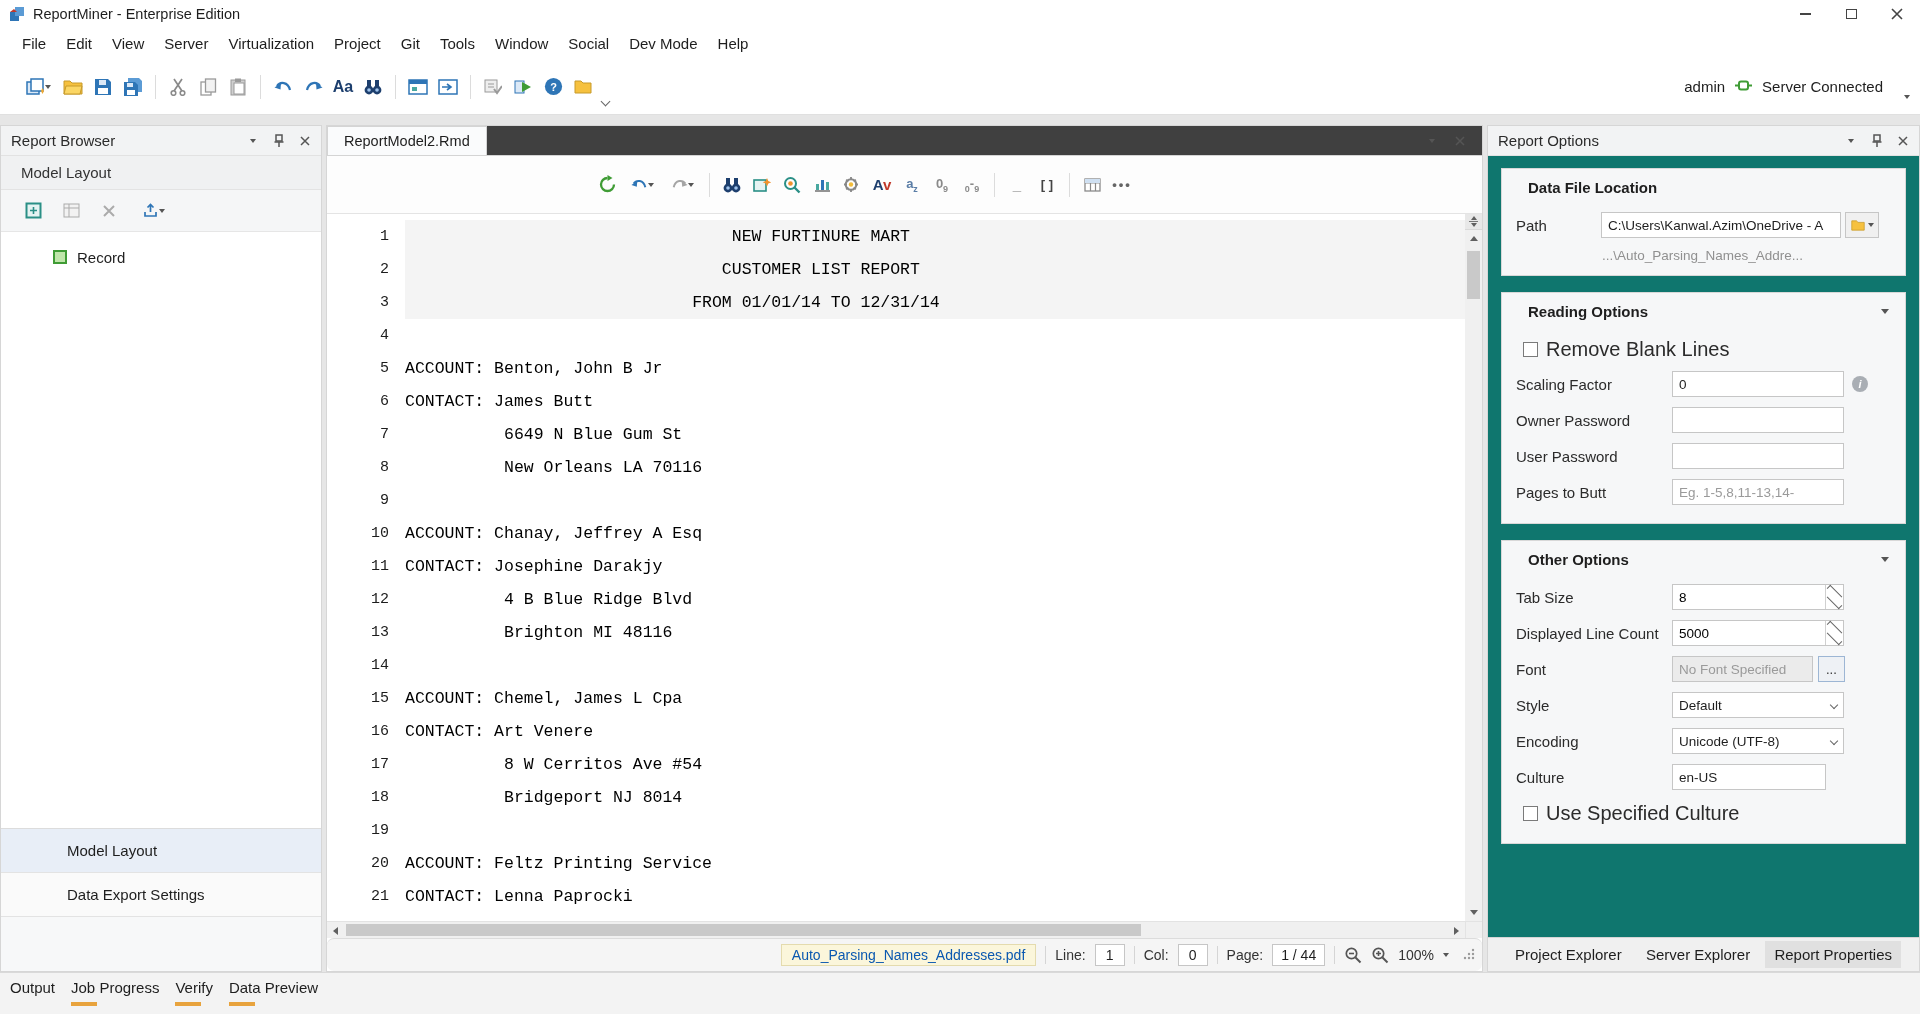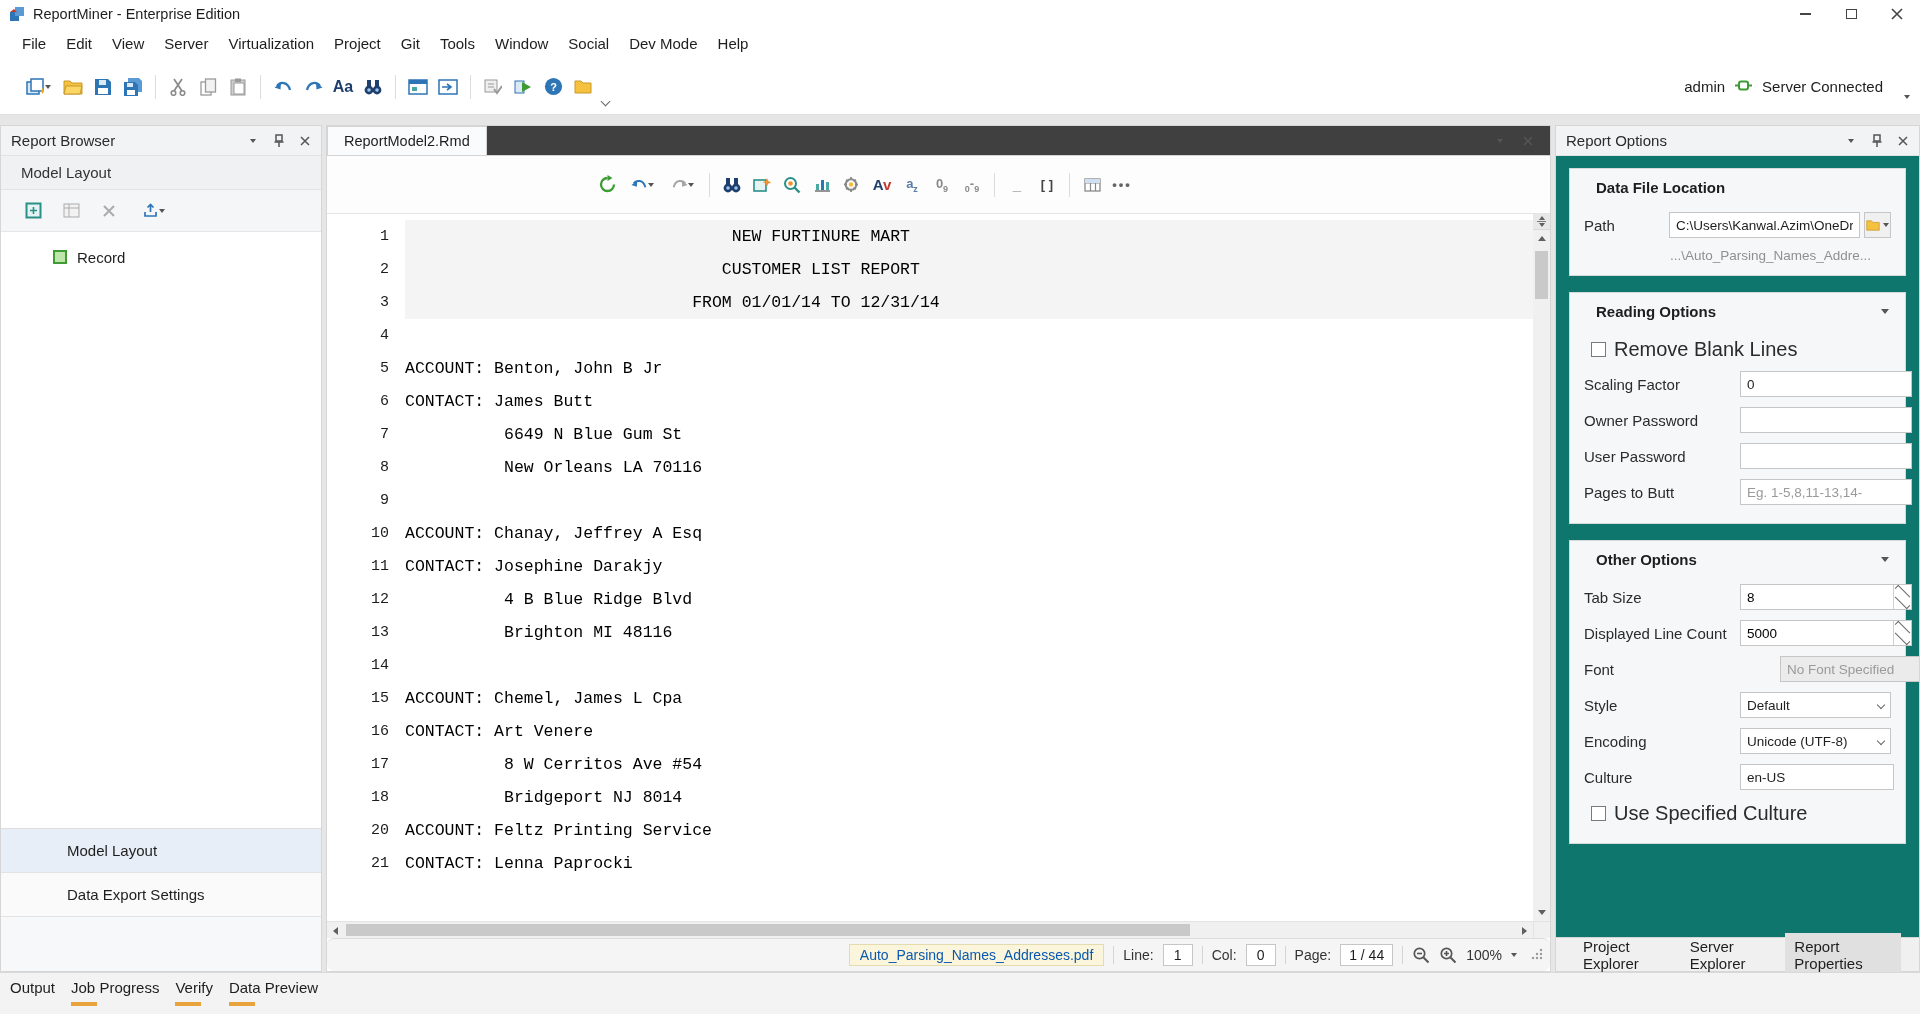--- a/index.html
+++ b/index.html
@@ -37,21 +37,21 @@
   .tb-right { margin-left:auto; display:flex; align-items:center; gap:9px; padding-right:10px; }
   .tb-user { font-size:15px; color:#1e1e1e; }
   .tb-status { font-size:15px; color:#1e1e1e; }
   .tb-overflow { align-self:flex-end; margin:0 0 6px 4px; }
 
   
   .main { position:absolute; top:116px; left:0; right:0; bottom:42px; background:#e6e6e6; display:flex; padding-top:9px; }
   .panel { background:#0f766e; border:1px solid #d6d6d6; display:flex; flex-direction:column; }
   .panel.left  { width:322px; margin-left:0; }
   .panel.center{ flex:1; margin:0 4px; background:#fff; }
-  .panel.right { width:365px;justify-content:center; }
+  .panel.right { width:433px;justify-content:center; }
 
   .panel-header { height:30px; background:#f2f3f4; border-bottom:1px solid #e2e2e2; display:flex; align-items:center; padding:0 8px 0 10px; }
   .panel-header .ph-title { font-size:15px; color:#2b2b2b; }
   .ph-icons { margin-left:auto; display:flex; align-items:center; gap:10px; }
   .ph-ic { display:flex; align-items:center; justify-content:center; width:16px; height:16px; color:#555; font-size:13px; }
 
   
   .section-bar { height:34px; background:#f0f1f2; border-bottom:1px solid #e3e3e3; display:flex; align-items:center; padding-left:20px; font-size:15px; color:#333; }
   .rb-toolbar { height:42px; display:flex; align-items:center; gap:14px; padding-left:20px; background:#f5f6f7; border-bottom:1px solid #e6e6e6; }
   .rb-tree { flex:1; background:#fff; padding-top:12px; }
@@ -100,21 +100,21 @@
 
   
   .ro-content { flex:1; overflow:hidden; }
   .grp { margin:12px 13px 16px; border:1px solid #d8d8d8; background:#f6f7f8; padding-bottom:8px; }
   .grp-title { display:flex; align-items:center; padding:10px 16px 6px 26px; font-weight:bold; font-size:15px; color:#1e1e1e; }
   .grp-title .caret { margin-left:auto; }
   .fr { display:flex; align-items:center; margin:10px 14px; }
   .fr > label { width:156px; font-size:15px; color:#2b2b2b; flex:none; }
   .input { height:26px; border:1px solid #c6c6c6; background:#fff; font-size:13.5px; color:#1e1e1e; padding:0 6px; font-family:"Liberation Sans",sans-serif; }
   .input::placeholder { color:#9a9a9a; }
-  .input:disabled, .input.disabled { background:#ebebeb; color:#9a9a9a;margin-left:40px; }
+  .input:disabled, .input.disabled { background:#ebebeb; color:#9a9a9a; }
   .w240 { width:240px; } .w172 { width:172px; } .w154 { width:154px; } .w140 { width:141px; }
   .input-wrap { display:flex; border:1px solid #c6c6c6; background:#fff; height:26px; width:172px; }
   .input-wrap input { flex:1; border:none; outline:none; font-size:13.5px; padding:0 6px; font-family:"Liberation Sans",sans-serif; background:transparent; min-width:0; }
   .spin { width:18px; border-left:1px solid #d0d0d0; display:flex; flex-direction:column; }
   .spin span { flex:1; display:flex; align-items:center; justify-content:center; }
   .spin .chev { width:5px; height:5px; border-width:0 1.4px 1.4px 0; border-style:solid; border-color:#666; }
   .spin .up .chev { transform:rotate(-135deg); margin-top:3px; }
   .spin .dn .chev { transform:rotate(45deg); margin-bottom:3px; }
   .select { display:flex; align-items:center; height:26px; border:1px solid #c6c6c6; background:#fff; width:172px; padding:0 6px; font-size:13.5px; color:#1e1e1e; }
   .select .chev { margin-left:auto; width:6px; height:6px; }
@@ -545,20 +545,24 @@
           </div>
           <div class="ed-row">
             <div class="ed-num">17</div>
             <pre class="ed-text">          8 W Cerritos Ave #54</pre>
           </div>
           <div class="ed-row">
             <div class="ed-num">18</div>
             <pre class="ed-text">          Bridgeport NJ 8014</pre>
           </div>
           <div class="ed-row">
+            <div class="ed-num">19</div>
+            <pre class="ed-text"></pre>
+          </div>
+          <div class="ed-row">
             <div class="ed-num">20</div>
             <pre class="ed-text">ACCOUNT: Feltz Printing Service</pre>
           </div>
           <div class="ed-row">
             <div class="ed-num">21</div>
             <pre class="ed-text">CONTACT: Lenna Paprocki</pre>
           </div>
         </div>
       <div class="vscroll">
         <div class="split-grip">

